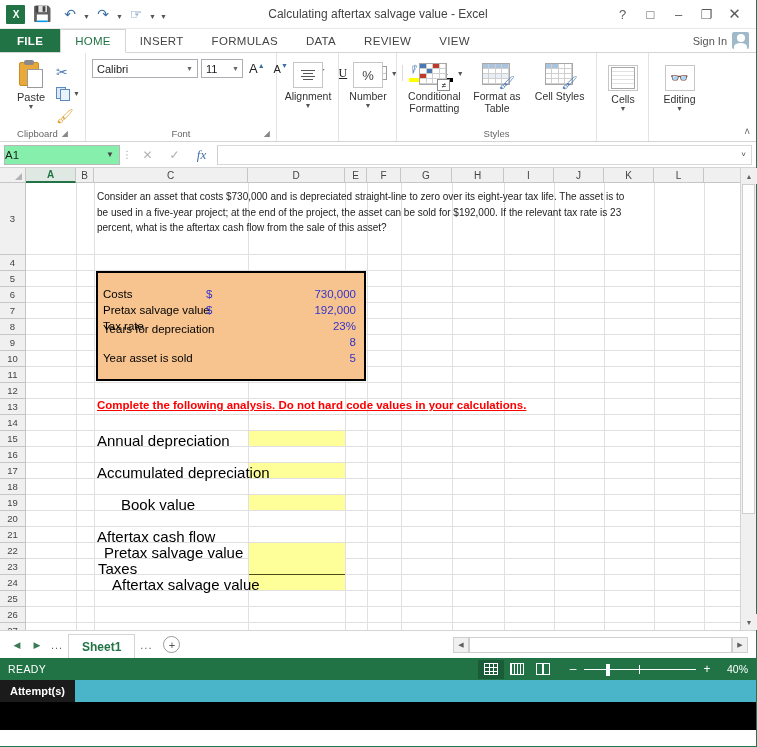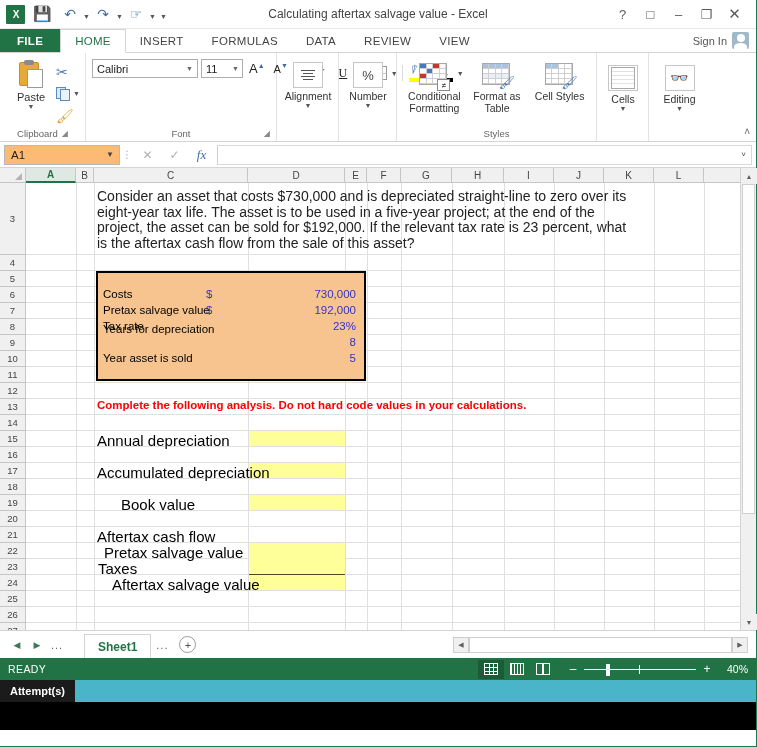--- a/index.html
+++ b/index.html
@@ -242,22 +242,22 @@
   .ribbon-collapse {
     position: absolute; right: 6px; bottom: 4px; font-size: 10px; color: #666;
   }
 
   
   .fbar {
     height: 26px; background: #fff; display: flex; align-items: center;
     border-bottom: 1px solid #d4d4d4; padding: 0 4px;
   }
   .namebox {
-    width: 116px; height: 20px; border: 1px solid #b8b8b8; background: #fdba74;
-    display: flex; align-items: center; padding-left: 6px;
+    width: 116px; height: 20px; border: 1px solid #b8b8b8; background: #86efac;
+    display: flex; align-items: center; 
     font-size: 11.5px; color: #222; position: relative;
   }
   .namebox .cv { position: absolute; right: 5px; font-size: 8px; color: #444; }
   .fbar-dots { width: 14px; text-align: center; color: #aaa; font-size: 10px; letter-spacing:0; }
   .fbtn3 { display: flex; align-items: center; gap: 0px; }
   .fbtn3 span {
     width: 27px; height: 20px; display: flex; align-items: center;
     justify-content: center; font-size: 12px; color: #b0b0b0;
   }
   .fbtn3 span.fx { color: #3f6fa8; font-style: italic; font-family: "Liberation Serif", serif; font-size: 13px;}
@@ -295,31 +295,31 @@
     background: #f0f0f0; border-right: 1px solid #c6c6c6;
     border-bottom: 1px solid #c6c6c6;
     font-size: 9.5px; color: #444; display: flex;
     align-items: center; justify-content: center;
   }
   .cells { position: relative; flex: 1; }
   .gl-v { position: absolute; top: 0; bottom: 0; width: 1px; background: #e0e0e0; }
   .gl-h { position: absolute; left: 0; right: 0; height: 1px; background: #e0e0e0; }
 
   .qtext {
-    position: absolute; font-size: 14px; color: #222; line-height: 15.5px;
+    position: absolute; font-size: 10px; color: #222; line-height: 15.5px;
   }
   .orangebox {
     position: absolute; background: #f7c48f; border: 2px solid #000;
   }
   .ob-row { position: absolute; font-size: 11.5px; }
   .ob-lbl { color: #000; }
   .ob-val { color: #3333cc; text-align: right; }
   .ob-dollar { color: #3333cc; }
   .redtext {
-    position: absolute; font-size: 11.5px; color: #ff0000; font-weight: bold;
+    position: absolute; font-size: 11.5px; color: #ff0000; font-weight: bold; text-decoration: underline;
   }
   .rowlbl { position: absolute; font-size: 15px; color: #000; }
   .ycell { position: absolute; background: #ffff99; }
   .topline { position: absolute; height: 1px; background: #4a4a1a; }
 
   
   .vsb {
     width: 16px; min-width: 16px; background: #f0f0f0;
     border-left: 1px solid #d4d4d4; position: relative;
   }
@@ -338,21 +338,20 @@
     height: 28px; background: #fff; display: flex; align-items: center;
     border-top: 1px solid #d4d4d4; padding-left: 8px; gap: 2px;
   }
   .nav-a { width: 18px; height: 20px; display: flex; align-items: center; justify-content: center; font-size: 9px; color: #3a7a55; }
   .nav-dots { width: 18px; text-align: center; font-size: 11px; color: #666; letter-spacing: 1px; }
   .sheet-tab {
     height: 24px; padding: 0 13px; display: flex; align-items: center;
     font-size: 12px; font-weight: bold; color: #217346; background: #fff;
     border: 1px solid #d4d4d4; border-bottom: none; border-radius: 0;
     margin-top: 3px;
-    margin-left: 16px;
   }
   .add-sheet {
     width: 17px; height: 17px; border-radius: 50%; border: 1px solid #9a9a9a;
     display: flex; align-items: center; justify-content: center;
     font-size: 11px; color: #555; margin-left: 6px;
   }
   .hsb {
     margin-left: auto; display: flex; align-items: center;
     width: 295px; height: 17px; margin-right: 8px;
   }

